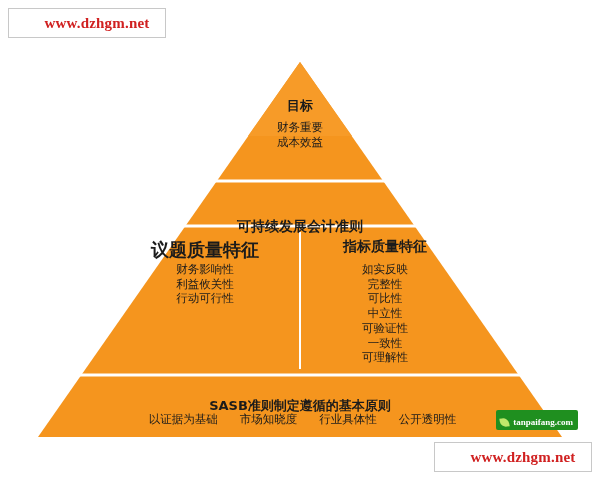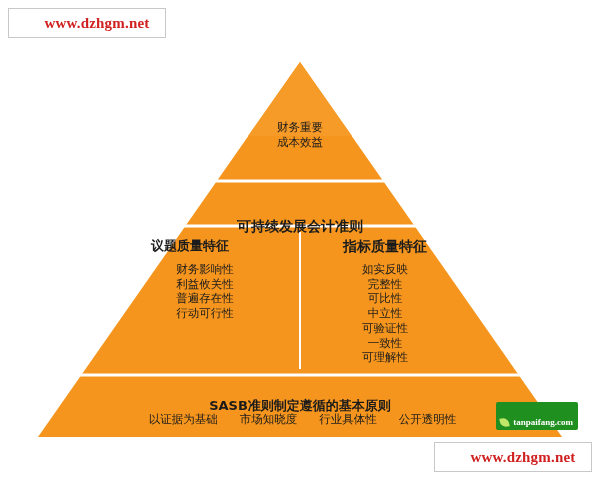--- a/index.html
+++ b/index.html
@@ -43,21 +43,21 @@
 
   .wm-green {
     position: absolute;
     right: 22px;
     bottom: 50px;
     height: 16px;
     background: #1f8f1f;
     border-radius: 2px;
     display: flex;
     align-items: center;
-    padding: 12px 5px 0 3px;
+    padding: 4px 5px 0 3px;
     gap: 3px;
   }
   .wm-green .leaf {
     width: 11px; height: 11px;
     position: relative;
   }
   .wm-green .leaf::before {
     content: "";
     position: absolute;
     left: 1px; top: 1px;
@@ -111,23 +111,23 @@
   
   #tier2-title {
     left: 0; right: 0;
     top: 194px;
     font-size: 14px;
     margin-top: 24px;
   }
 
   
   #tier3-left-title {
-    left: 105px; width: 170px;
+    left: 120px; width: 170px;
     top: 238px;
-    font-size: 13px;
+    font-size: 18px;
   }
   #tier3-left-lines {
     left: 120px; width: 170px;
     top: 262px;
     font-size: 11.5px;
   }
   #tier3-right-title {
     left: 300px; width: 170px;
     top: 238px;
     font-size: 14px;
@@ -172,32 +172,32 @@
 
     <polygon points="300,62 352,136 248,136" fill="#F79B28"></polygon>
 
     <line x1="206" y1="181" x2="394" y2="181" stroke="#FFFFFF" stroke-width="3"></line>
     <line x1="161" y1="226" x2="439" y2="226" stroke="#FFFFFF" stroke-width="3"></line>
     <line x1="72" y1="375" x2="528" y2="375" stroke="#FFFFFF" stroke-width="3"></line>
 
     <line x1="300" y1="232" x2="300" y2="369" stroke="#FFFFFF" stroke-width="2"></line>
   </svg>
 
+  <div class="txt bold" id="tier1-title">目标</div>
   <div class="txt" id="tier1-lines">
     <div>财务重要</div>
     <div>成本效益</div>
   </div>
 
   <div class="txt bold" id="tier2-title">可持续发展会计准则</div>
 
   <div class="txt bold" id="tier3-left-title">议题质量特征</div>
   <div class="txt" id="tier3-left-lines">
     <div>财务影响性</div>
     <div>利益攸关性</div>
-    <div>普遍存在性</div>
     <div>行动可行性</div>
   </div>
 
   <div class="txt bold" id="tier3-right-title">指标质量特征</div>
   <div class="txt" id="tier3-right-lines">
     <div>如实反映</div>
     <div>完整性</div>
     <div>可比性</div>
     <div>中立性</div>
     <div>可验证性</div>

